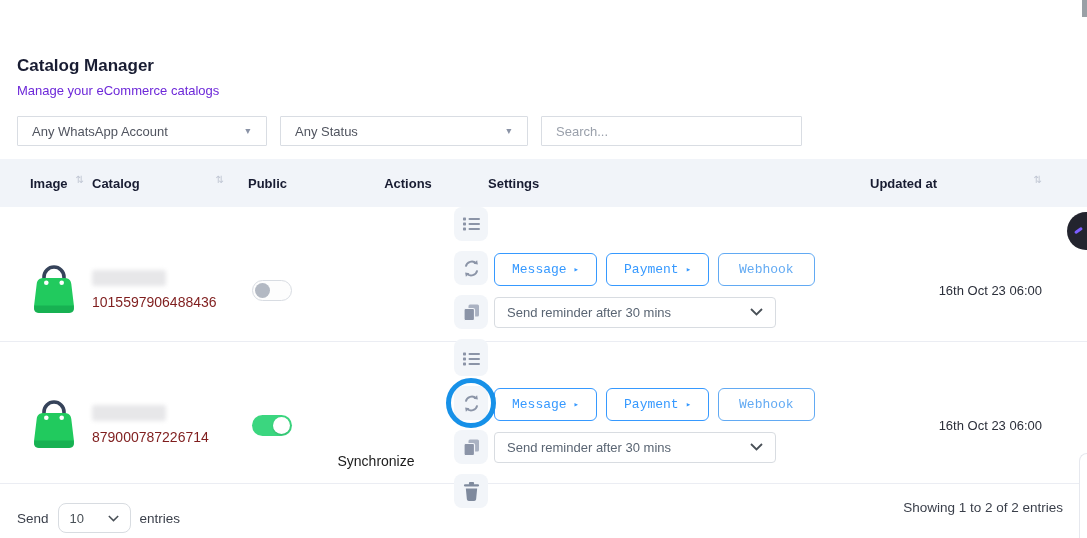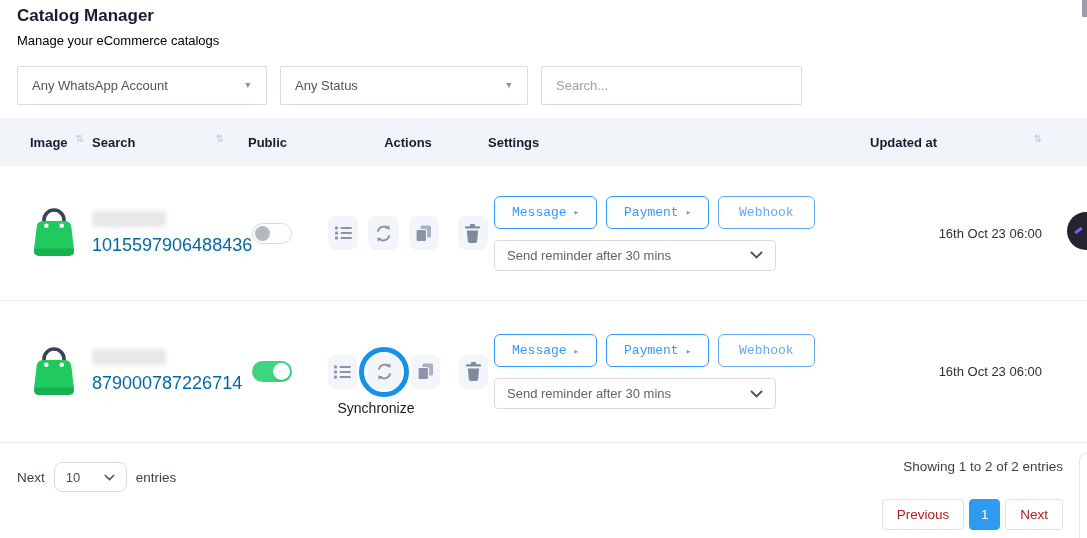--- a/index.html
+++ b/index.html
@@ -3,28 +3,28 @@
 <meta charset="utf-8">
 <style>
   * { margin:0; padding:0; box-sizing:border-box; }
   html,body { width:1087px; height:538px; }
   body {
     font-family:"Liberation Sans", sans-serif;
     background:#ffffff; color:#3f4254; position:relative; overflow:hidden;
     font-size:13px;
   }
   
-  .page-head { padding:6px 17px 0; }
+  .page-head { padding:20px 17px 0;margin-top:36px; }
   .page-title { font-size:17px; font-weight:700; color:#181c32; }
-  .page-subtitle { margin-top:7px; font-size:13px; color:#000000; }
+  .page-subtitle { margin-top:7px; font-size:13px; color:#6d28d9; }
 
   
   .filters { display:flex; gap:13px; margin:18px 17px 0; }
   .select-box, .search-box {
-    height:39px; border:1px solid #d9dde3; background:#fff; border-radius:1px;
+    height:30px; border:1px solid #d9dde3; background:#fff; border-radius:1px;
     display:flex; align-items:center; padding:0 14px; color:#50545f;
   }
   .select-box { justify-content:space-between; cursor:pointer; }
   .sb-account { width:250px; }
   .sb-status  { width:248px; }
   .search-box { width:261px; padding:0; }
   .search-box input {
     width:100%; height:100%; border:none; outline:none; padding:0 14px;
     font-family:inherit; font-size:13px; color:#3f4254; background:transparent;
   }
@@ -46,31 +46,31 @@
   .hcell.center { justify-content:center; }
   .hcell.right  { justify-content:space-between; }
   .sort-icon { font-size:10px; color:#bfc5d2; font-weight:400; margin-left:8px; position:relative; top:-4px; }
 
   .trow { border-bottom:1px solid #ebedf3; }
   .row-1 { height:135px; }
   .row-2 { height:142px; }
 
   .cell-catalog { display:flex; flex-direction:column; gap:8px; }
   .redacted { width:74px; height:16px; border-radius:3px; background:#e7e7e9; filter:blur(2px); }
-  .catalog-id { font-size:18px; color:#0369a1; }
+  .catalog-id { font-size:14px; color:#7f1d1d; }
 
   
   .toggle { width:40px; height:21px; border-radius:11px; position:relative; cursor:pointer; margin-left:4px; }
   .toggle.off { background:#fdfdfd; border:1px solid #d8dce2; }
   .toggle.off .knob { position:absolute; left:2px; top:2px; width:15px; height:15px; border-radius:50%; background:#b3b9c3; }
   .toggle.on  { background:#3bd67f; }
   .toggle.on .knob { position:absolute; right:2px; top:2px; width:17px; height:17px; border-radius:50%; background:#fff; box-shadow:0 1px 2px rgba(0,0,0,.15); }
 
   
-  .cell-actions { position:relative; display:flex; align-items:flex-start; gap:10px; }
+  .cell-actions { position:relative; display:flex; align-items:flex-end; gap:10px;flex-direction:column; }
   .icon-btn {
     width:34px; height:34px; border-radius:8px; background:#f2f5f9; border:none;
     display:flex; align-items:center; justify-content:center; cursor:pointer; padding:0;
   }
   .icon-btn.delete { margin-left:9px; }
   .sync-wrap { position:relative; display:flex; }
   .annotation-ring {
     position:absolute; inset:-8px; border:5px solid #1791e8; border-radius:50%;
     pointer-events:none; z-index:2;
   }
@@ -152,21 +152,21 @@
     <input type="text" placeholder="Search..." style="">
   </div>
 </div>
 
 <div class="tbl-head">
   <div class="hcell spread">
     <span>Image</span>
     <span class="sort-icon">⇅</span>
   </div>
   <div class="hcell spread">
-    <span>Search</span>
+    <span>Catalog</span>
     <span class="sort-icon">⇅</span>
   </div>
   <div class="hcell">
     <span>Public</span>
   </div>
   <div class="hcell center">
     <span>Actions</span>
   </div>
   <div class="hcell">
     <span>Settings</span>
@@ -332,21 +332,21 @@
       <svg width="13" height="8" viewBox="0 0 13 8">
         <path d="M1 1l5.5 5.5L12 1" fill="none" stroke="#495057" stroke-width="1.8"></path>
       </svg>
     </div>
   </div>
   <div class="cell-updated">16th Oct 23 06:00</div>
 </div>
 
 <div class="tbl-footer">
   <div class="show-entries">
-    <span class="lbl">Next</span>
+    <span class="lbl">Send</span>
     <div class="page-size-select">
       <span>10</span>
       <svg width="11" height="7" viewBox="0 0 13 8">
         <path d="M1 1l5.5 5.5L12 1" fill="none" stroke="#495057" stroke-width="1.8"></path>
       </svg>
     </div>
     <span class="lbl">entries</span>
   </div>
   <div class="footer-right">
     <span class="showing-text">Showing 1 to 2 of 2 entries</span>

